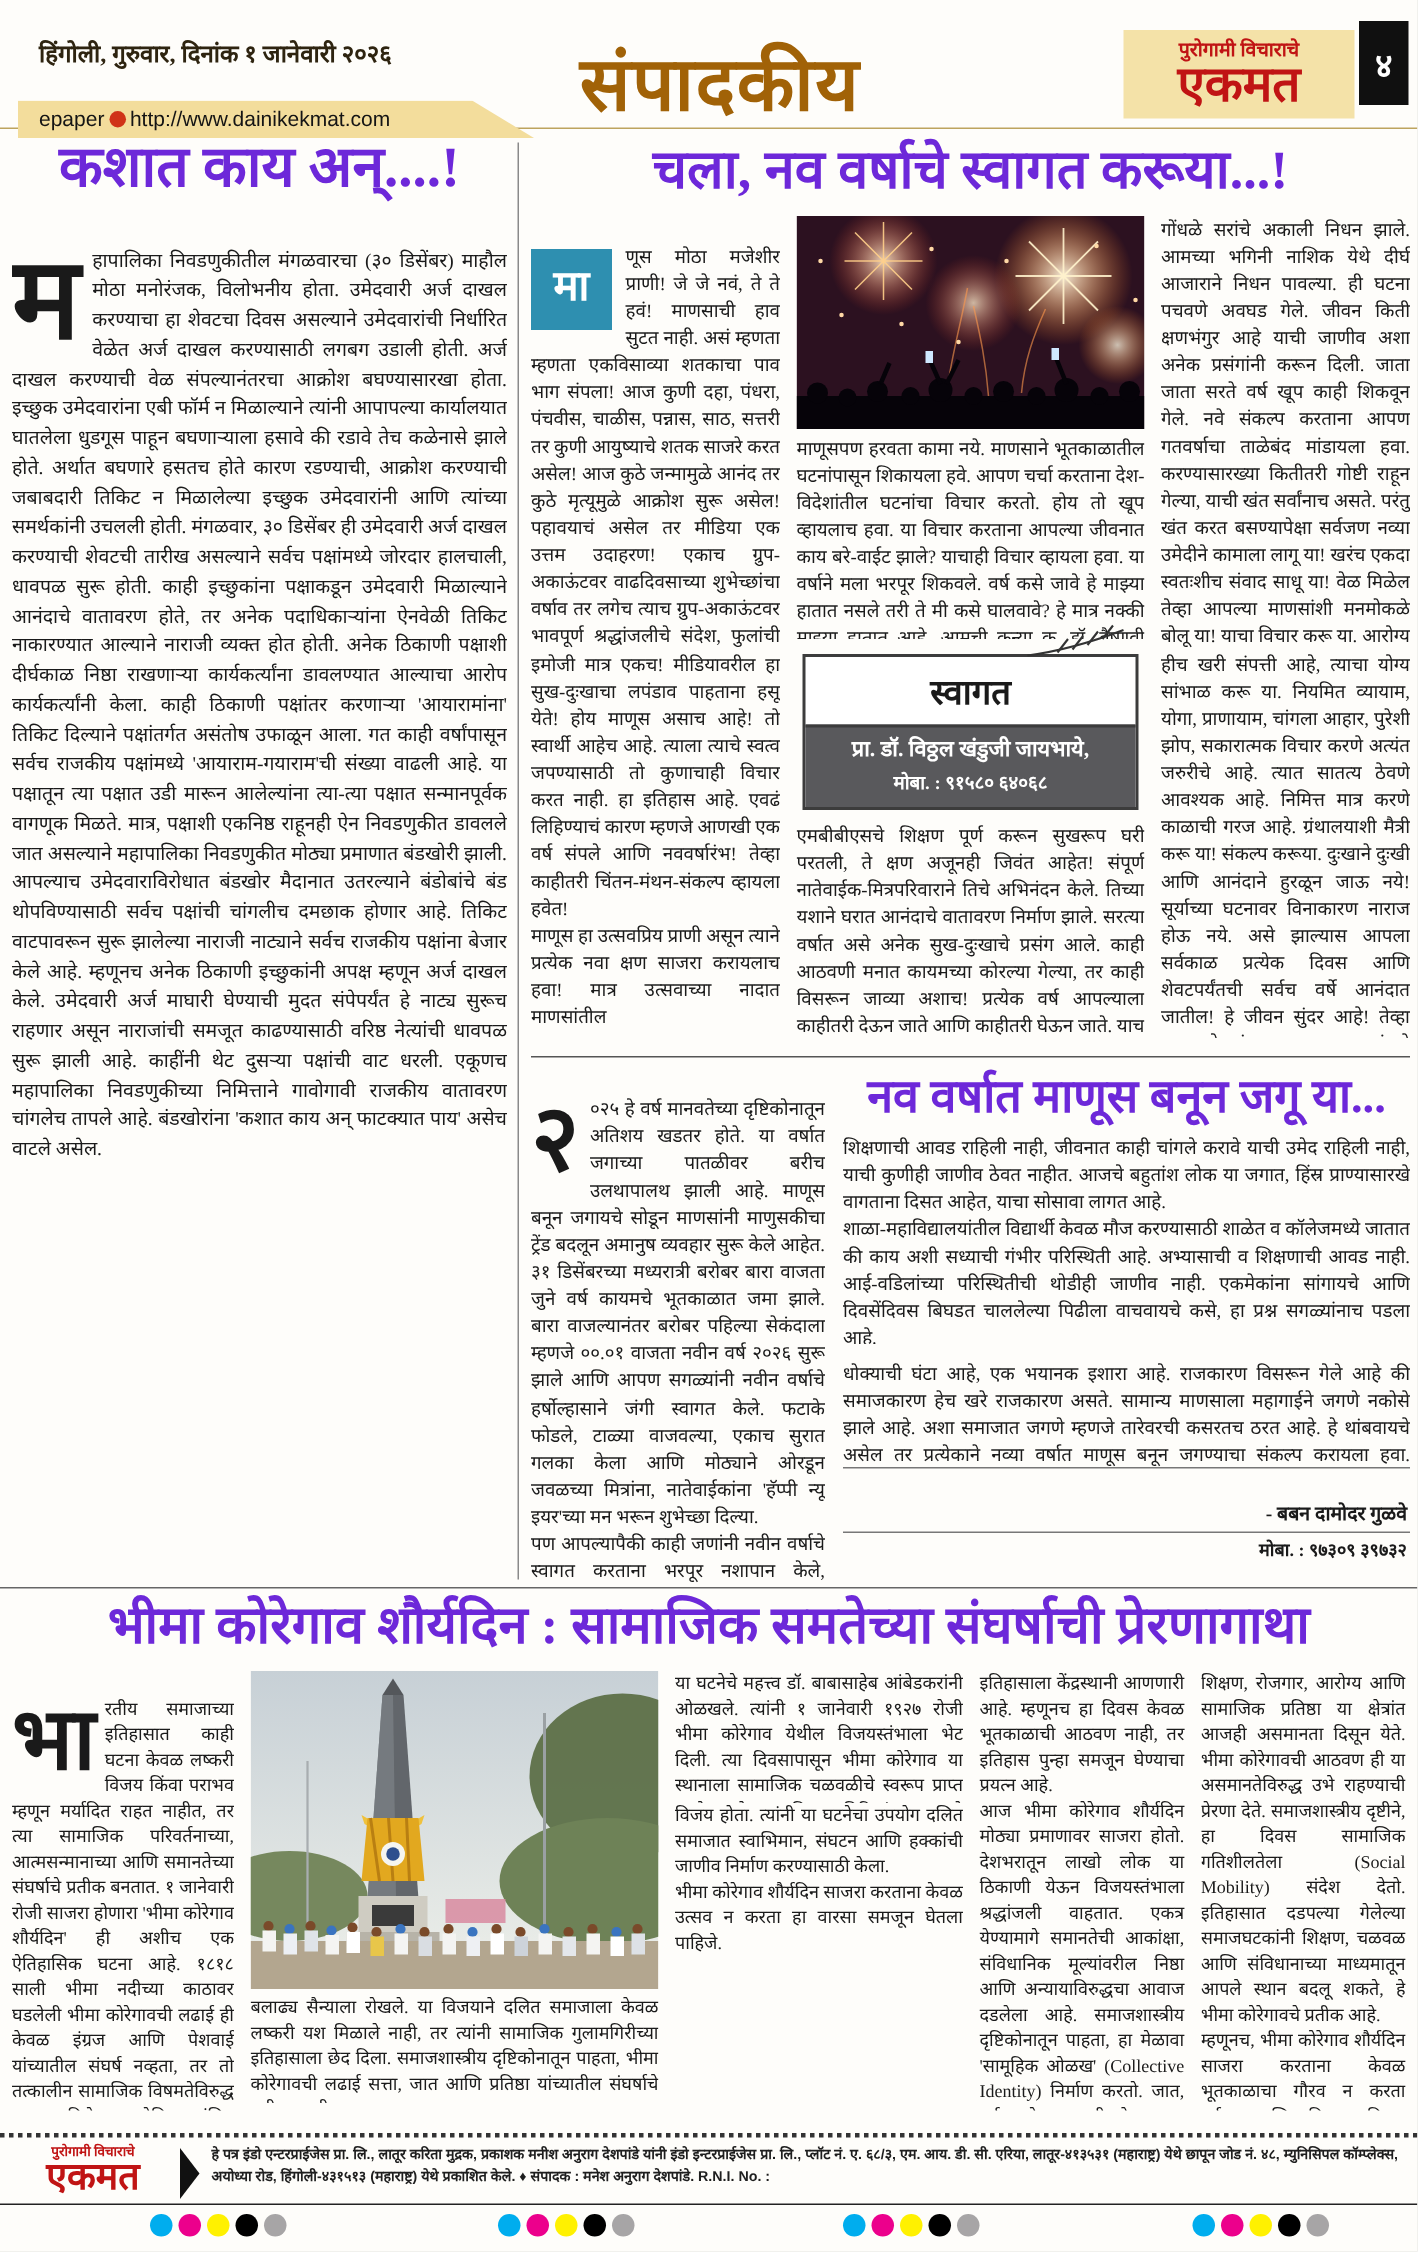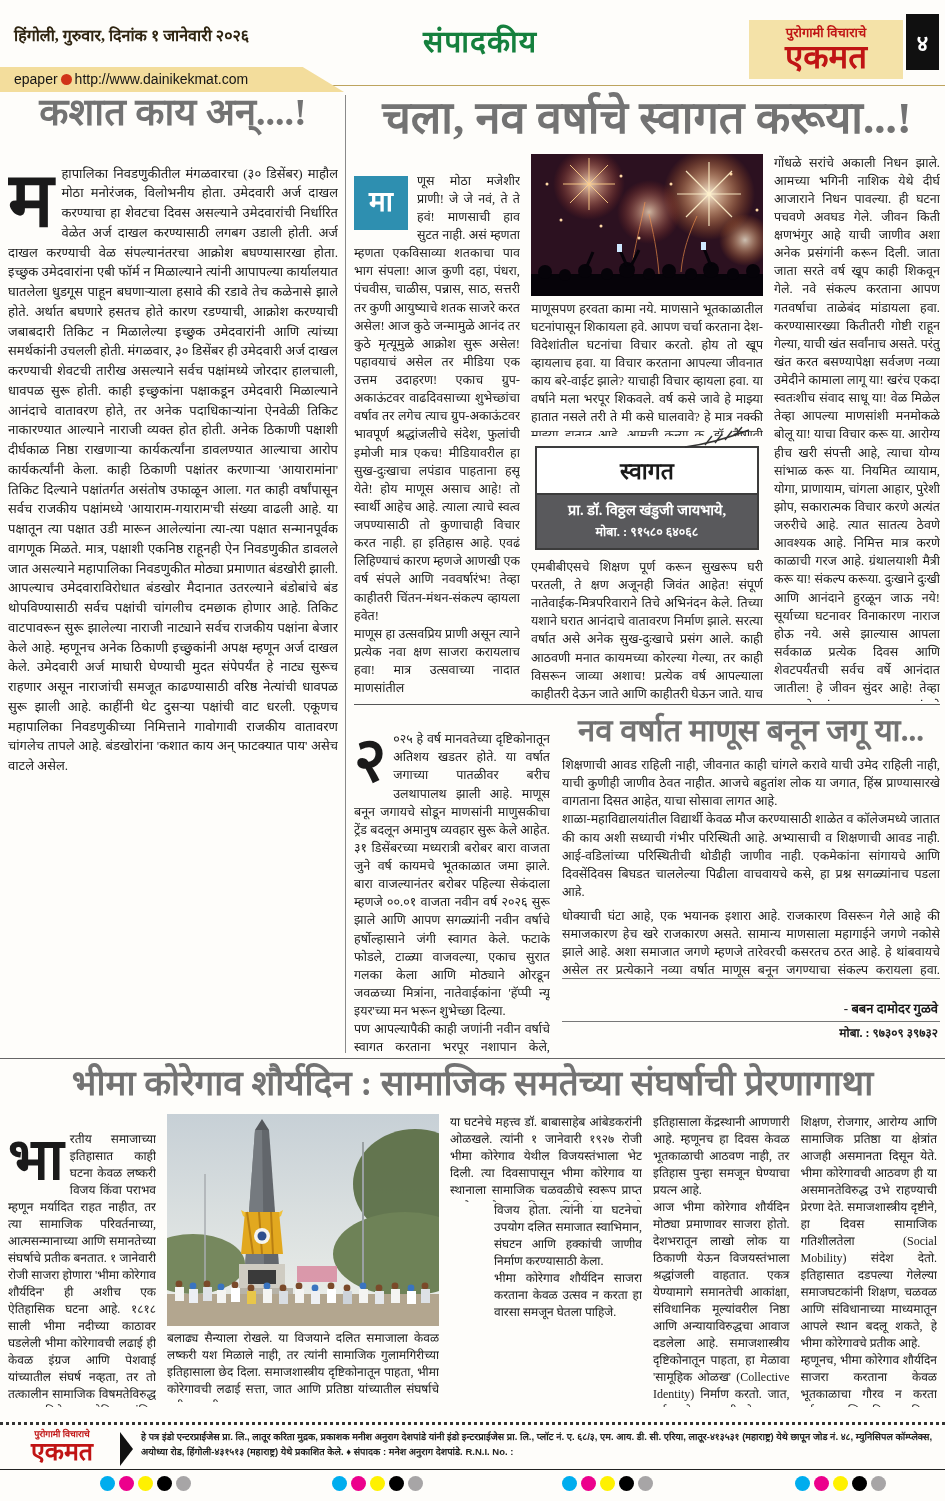--- a/index.html
+++ b/index.html
@@ -1,44 +1,44 @@
 <!DOCTYPE html>
 <html><head>
 <meta charset="utf-8">
 <style>
   html,body{margin:0;padding:0;background:#e8e8e4;}
   .page{position:relative;width:945px;height:1501px;background:#fefdfa;overflow:hidden;
         font-family:"Liberation Serif", serif;color:#1a1a1a;}
   
   .header{position:absolute;top:0;left:0;width:945px;height:85px;border-bottom:1px solid #bda45e;}
-  .edition-box{position:absolute;left:0;top:24px;width:350px;}
+  .edition-box{position:absolute;left:12px;top:24px;width:350px;}
   .edition-date{font-size:16px;font-weight:bold;color:#2e2410;padding-left:14px;}
   .epaper-bar{margin-top:21px;background:#f3dd9c;padding:4px 0 5px 14px;width:330px;
               clip-path:polygon(0 0,88% 0,100% 100%,0 100%);font-size:14px;font-weight:normal;
               font-family:"Liberation Sans", sans-serif;color:#141414;}
   .red-dot{display:inline-block;width:11px;height:11px;border-radius:50%;background:#d03318;vertical-align:-1px;margin:0 3px;}
   .section-title{position:absolute;left:330px;top:20px;width:300px;text-align:center;
-                 font-size:30px;font-weight:900;letter-spacing:1px;color:#15803d;}
+                 font-size:50px;font-weight:900;letter-spacing:1px;color:#a16207;}
   .masthead{position:absolute;right:42px;top:20px;width:142px;background:#f4e2a8;text-align:center;padding:3px 6px 5px;}
   .masthead-tagline{color:#c01414;font-weight:bold;font-size:13px;}
   .masthead-name{color:#c01414;font-weight:900;font-size:33px;line-height:1.0;}
   .pageno-box{position:absolute;right:6px;top:14px;width:33px;height:56px;background:#101010;color:#fff;
               display:flex;align-items:center;justify-content:center;font-size:22px;font-weight:bold;}
   
   .just{text-align:justify;white-space:pre-line;}
-  .hl{font-weight:900;text-align:center;color:#737373;line-height:1.1;}
+  .hl{font-weight:900;text-align:center;color:#6d28d9;line-height:1.1;}
   
   .article-left{position:absolute;left:8px;top:90px;width:330px;height:965px;overflow:hidden;}
   .article-left .hl{font-size:38px;margin:2px 0 10px;}
   .article-left .body{font-size:13px;line-height:1.52;height:900px;overflow:hidden;}
   .dropcap{float:left;font-size:76px;line-height:.82;font-weight:700;padding:5px 8px 0 0;}
   .vrule{position:absolute;left:345px;top:95px;height:958px;border-left:1px solid #8a8a8a;}
   
   .article-right{position:absolute;left:354px;top:90px;width:586px;height:614px;border-bottom:1px solid #555;}
-  .article-right .hl{font-size:45px;margin:4px 0 10px;}
+  .article-right .hl{font-size:36px;margin:4px 0 10px;}
   .cols3{display:flex;gap:11px;height:548px;overflow:hidden;}
   .cols3 .col{flex:1;font-size:12.5px;line-height:1.45;overflow:hidden;}
   .cols3 .mid{flex:0 0 232px;}
   .dropbox{float:left;width:54px;height:54px;background:#2e8fb0;color:#fff;font-size:28px;font-weight:bold;
            display:flex;align-items:center;justify-content:center;margin:4px 9px 2px 0;}
   .photo{width:100%;display:block;}
   
   .infobox{border:2px solid #3c3c3c;margin:10px 4px 8px;position:relative;background:#fff;}
   .infobox .ibtitle{text-align:center;font-size:23px;font-weight:900;padding:7px 0 5px;}
   .infobox .ibmeta{background:#59595c;color:#fff;text-align:center;padding:5px 3px 7px;border-top:2px solid #3c3c3c;}
@@ -62,21 +62,21 @@
   .article-bottom .hl{font-size:35px;margin:2px 0 10px;}
   .cols5{display:flex;gap:11px;height:293px;overflow:hidden;}
   .cols5 .col{font-size:12px;line-height:1.42;overflow:hidden;}
   .c1{flex:0 0 148px;}
   .c2{flex:0 0 272px;}
   .c3{flex:0 0 192px;}
   .c4{flex:1;}
   .c5{flex:1;}
   .dropcap-sm{float:left;font-size:58px;line-height:.85;font-weight:700;padding:4px 6px 0 0;}
   .c3 .top{height:88px;overflow:hidden;}
-  .c3 .bottom{overflow:hidden;margin-left:44px;}
+  .c3 .bottom{overflow:hidden;}
   
   .footer{position:absolute;left:0;top:1422px;width:945px;height:79px;border-top:3px dotted #333;}
   .footer-row{display:flex;align-items:flex-start;padding:5px 6px 0;}
   .flogo{width:112px;text-align:center;}
   .flogo-tag{color:#c01414;font-size:9px;font-weight:bold;line-height:1;}
   .flogo-name{color:#c01414;font-size:25px;font-weight:900;line-height:1;}
   .ftri{width:0;height:0;border-top:17px solid transparent;border-bottom:17px solid transparent;border-left:13px solid #111;margin:2px 8px 0 2px;}
   .imprint{flex:1;font-size:9.5px;font-weight:bold;line-height:1.55;color:#1e1e1e;font-family:"Liberation Sans", sans-serif;}
   .frule{border-top:1px solid #222;margin-top:3px;}
   .dots-row{position:relative;height:26px;margin-top:6px;}

